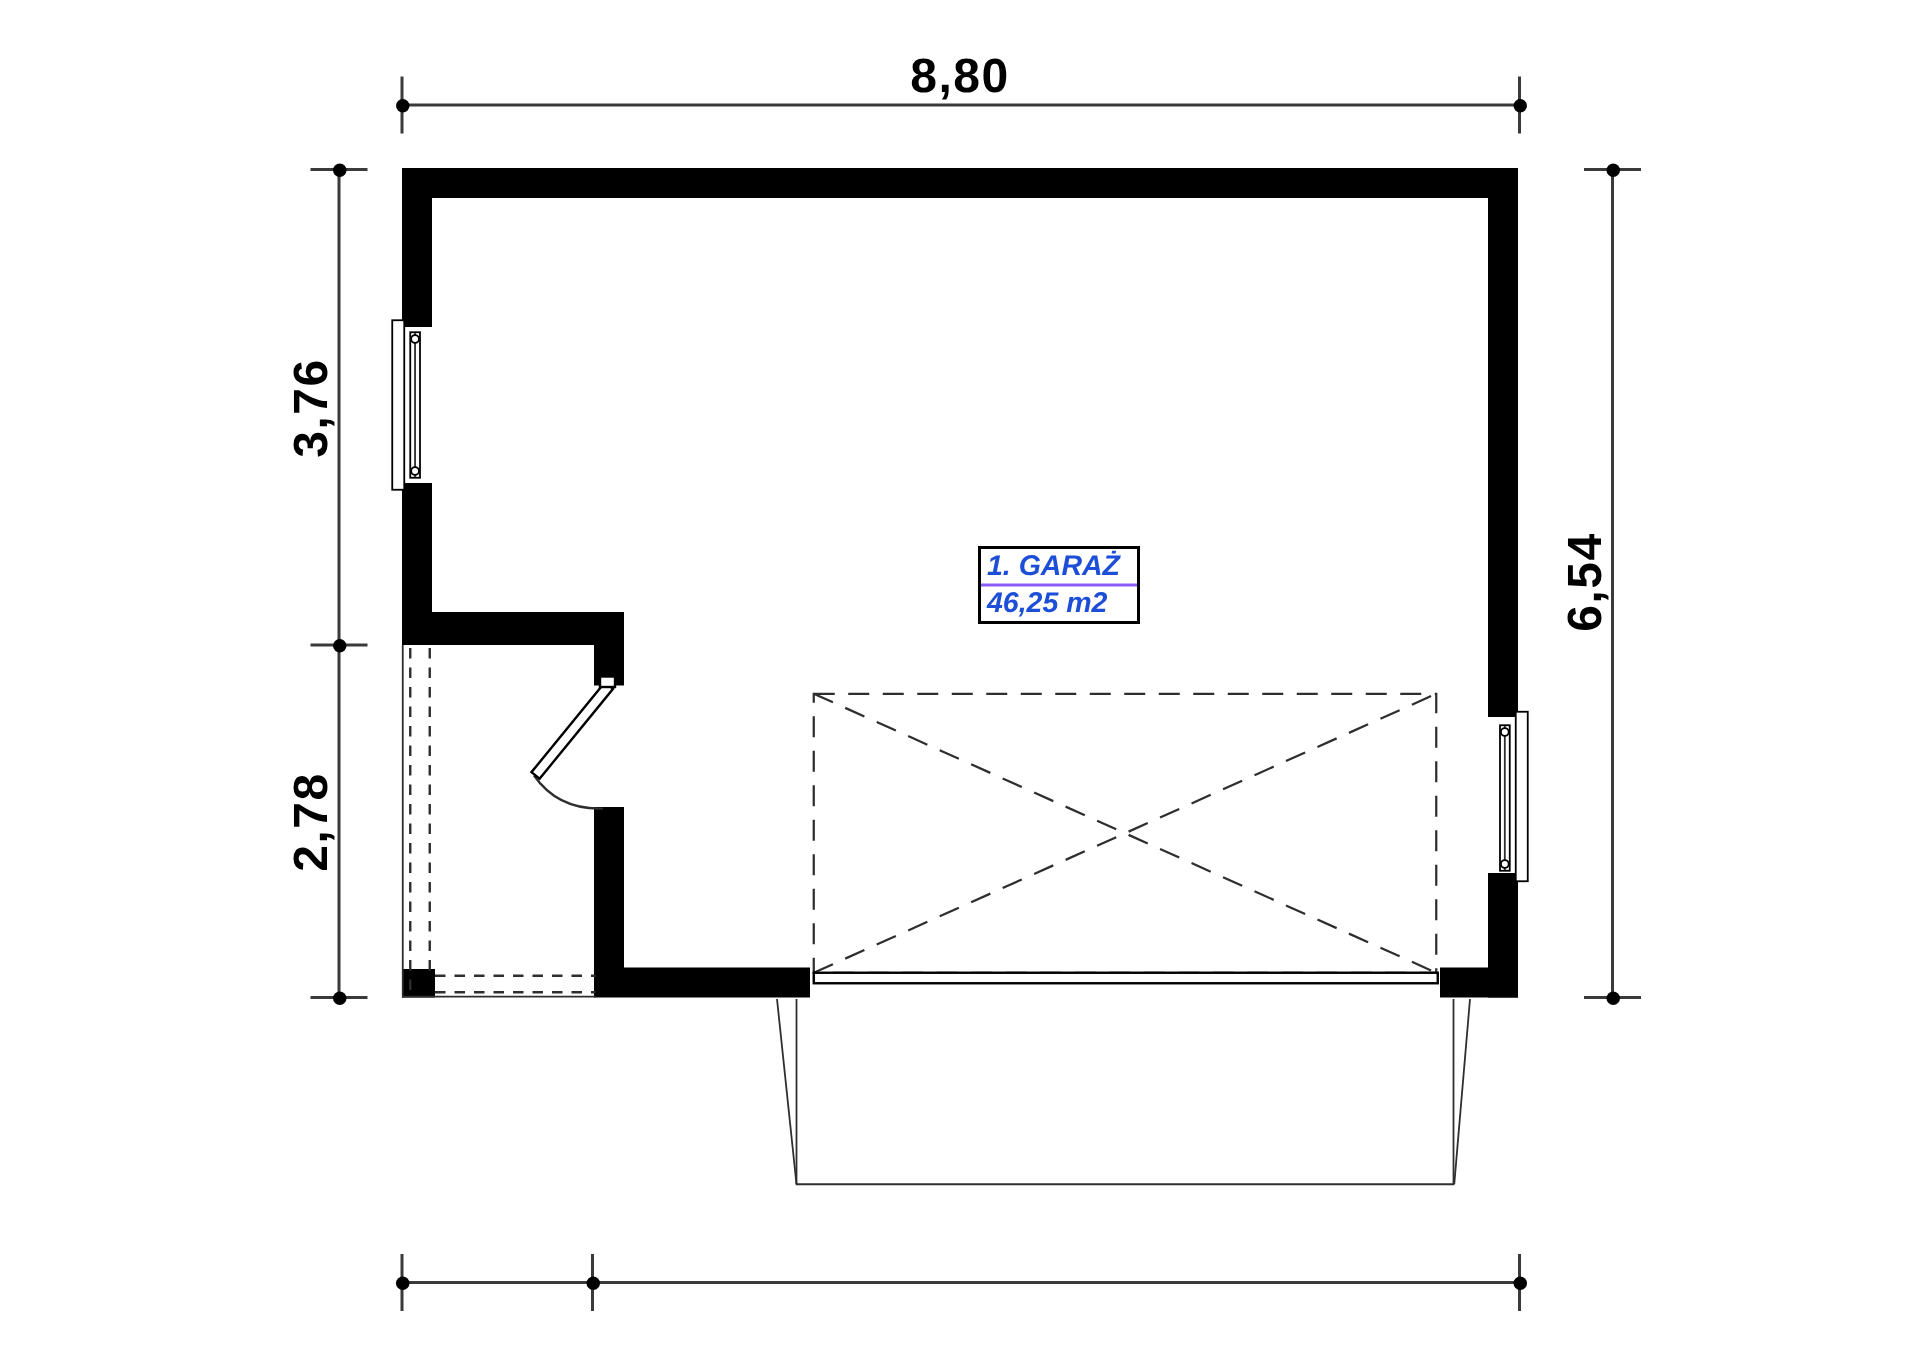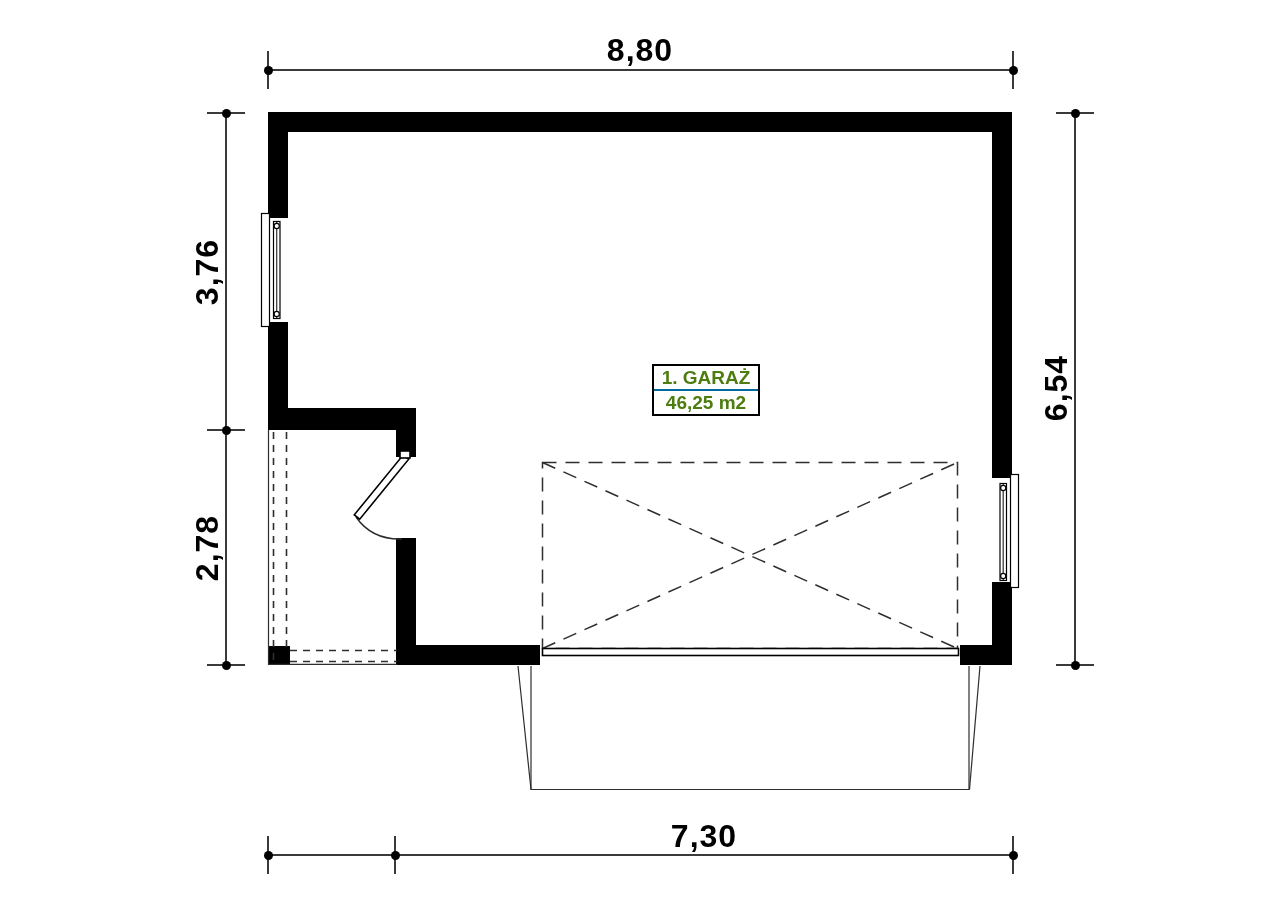--- a/index.html
+++ b/index.html
@@ -26,24 +26,24 @@
     font-weight:bold;font-size:32px;color:#000;text-align:center;letter-spacing:1px;
     white-space:nowrap;
   }
   .rot{transform:rotate(-90deg);}
   
   .room-box{
     position:absolute;left:652px;top:364px;width:108px;
     border:2px solid #000;background:#fff;box-sizing:border-box;
   }
   .room-row{
-    font-weight:bold;font-size:19px;line-height:23px;color:#4d7c0f;
-    text-align:center;padding:0 4px;white-space:nowrap;
+    font-weight:bold;font-size:19px;line-height:23px;color:#1d4ed8;
+    padding:0 4px;white-space:nowrap;font-style:italic;
   }
-  .room-row + .room-row{border-top:2px solid #0369a1;}
+  .room-row + .room-row{border-top:2px solid #8b5cf6;}
 </style>
 </head>
 <body>
 
 <div class="canvas">
 
   <div class="wall" style="left:268px;top:112px;width:744px;height:20px"></div>
   <div class="wall" style="left:268px;top:112px;width:20px;height:106px"></div>
   <div class="wall" style="left:268px;top:322px;width:20px;height:108px"></div>
   <div class="wall" style="left:268px;top:408px;width:148px;height:22px"></div>
@@ -131,20 +131,19 @@
   <div class="dim-dot" style="left:1070.5px;top:108.5px"></div>
   <div class="dim-dot" style="left:1070.5px;top:660.5px"></div>
   <div class="dim-dot" style="left:263.5px;top:850.5px"></div>
   <div class="dim-dot" style="left:390.5px;top:850.5px"></div>
   <div class="dim-dot" style="left:1008.5px;top:850.5px"></div>
 
   <div class="dim-label" style="left:570px;top:32px">8,80</div>
   <div class="dim-label rot" style="left:137px;top:254px">3,76</div>
   <div class="dim-label rot" style="left:137px;top:530px">2,78</div>
   <div class="dim-label rot" style="left:986px;top:370px">6,54</div>
-  <div class="dim-label" style="left:634px;top:818px">7,30</div>
 
   <div class="room-box">
     <div class="room-row">1. GARAŻ</div>
     <div class="room-row">46,25 m2</div>
   </div>
 
 </div>
 
 </body></html>

